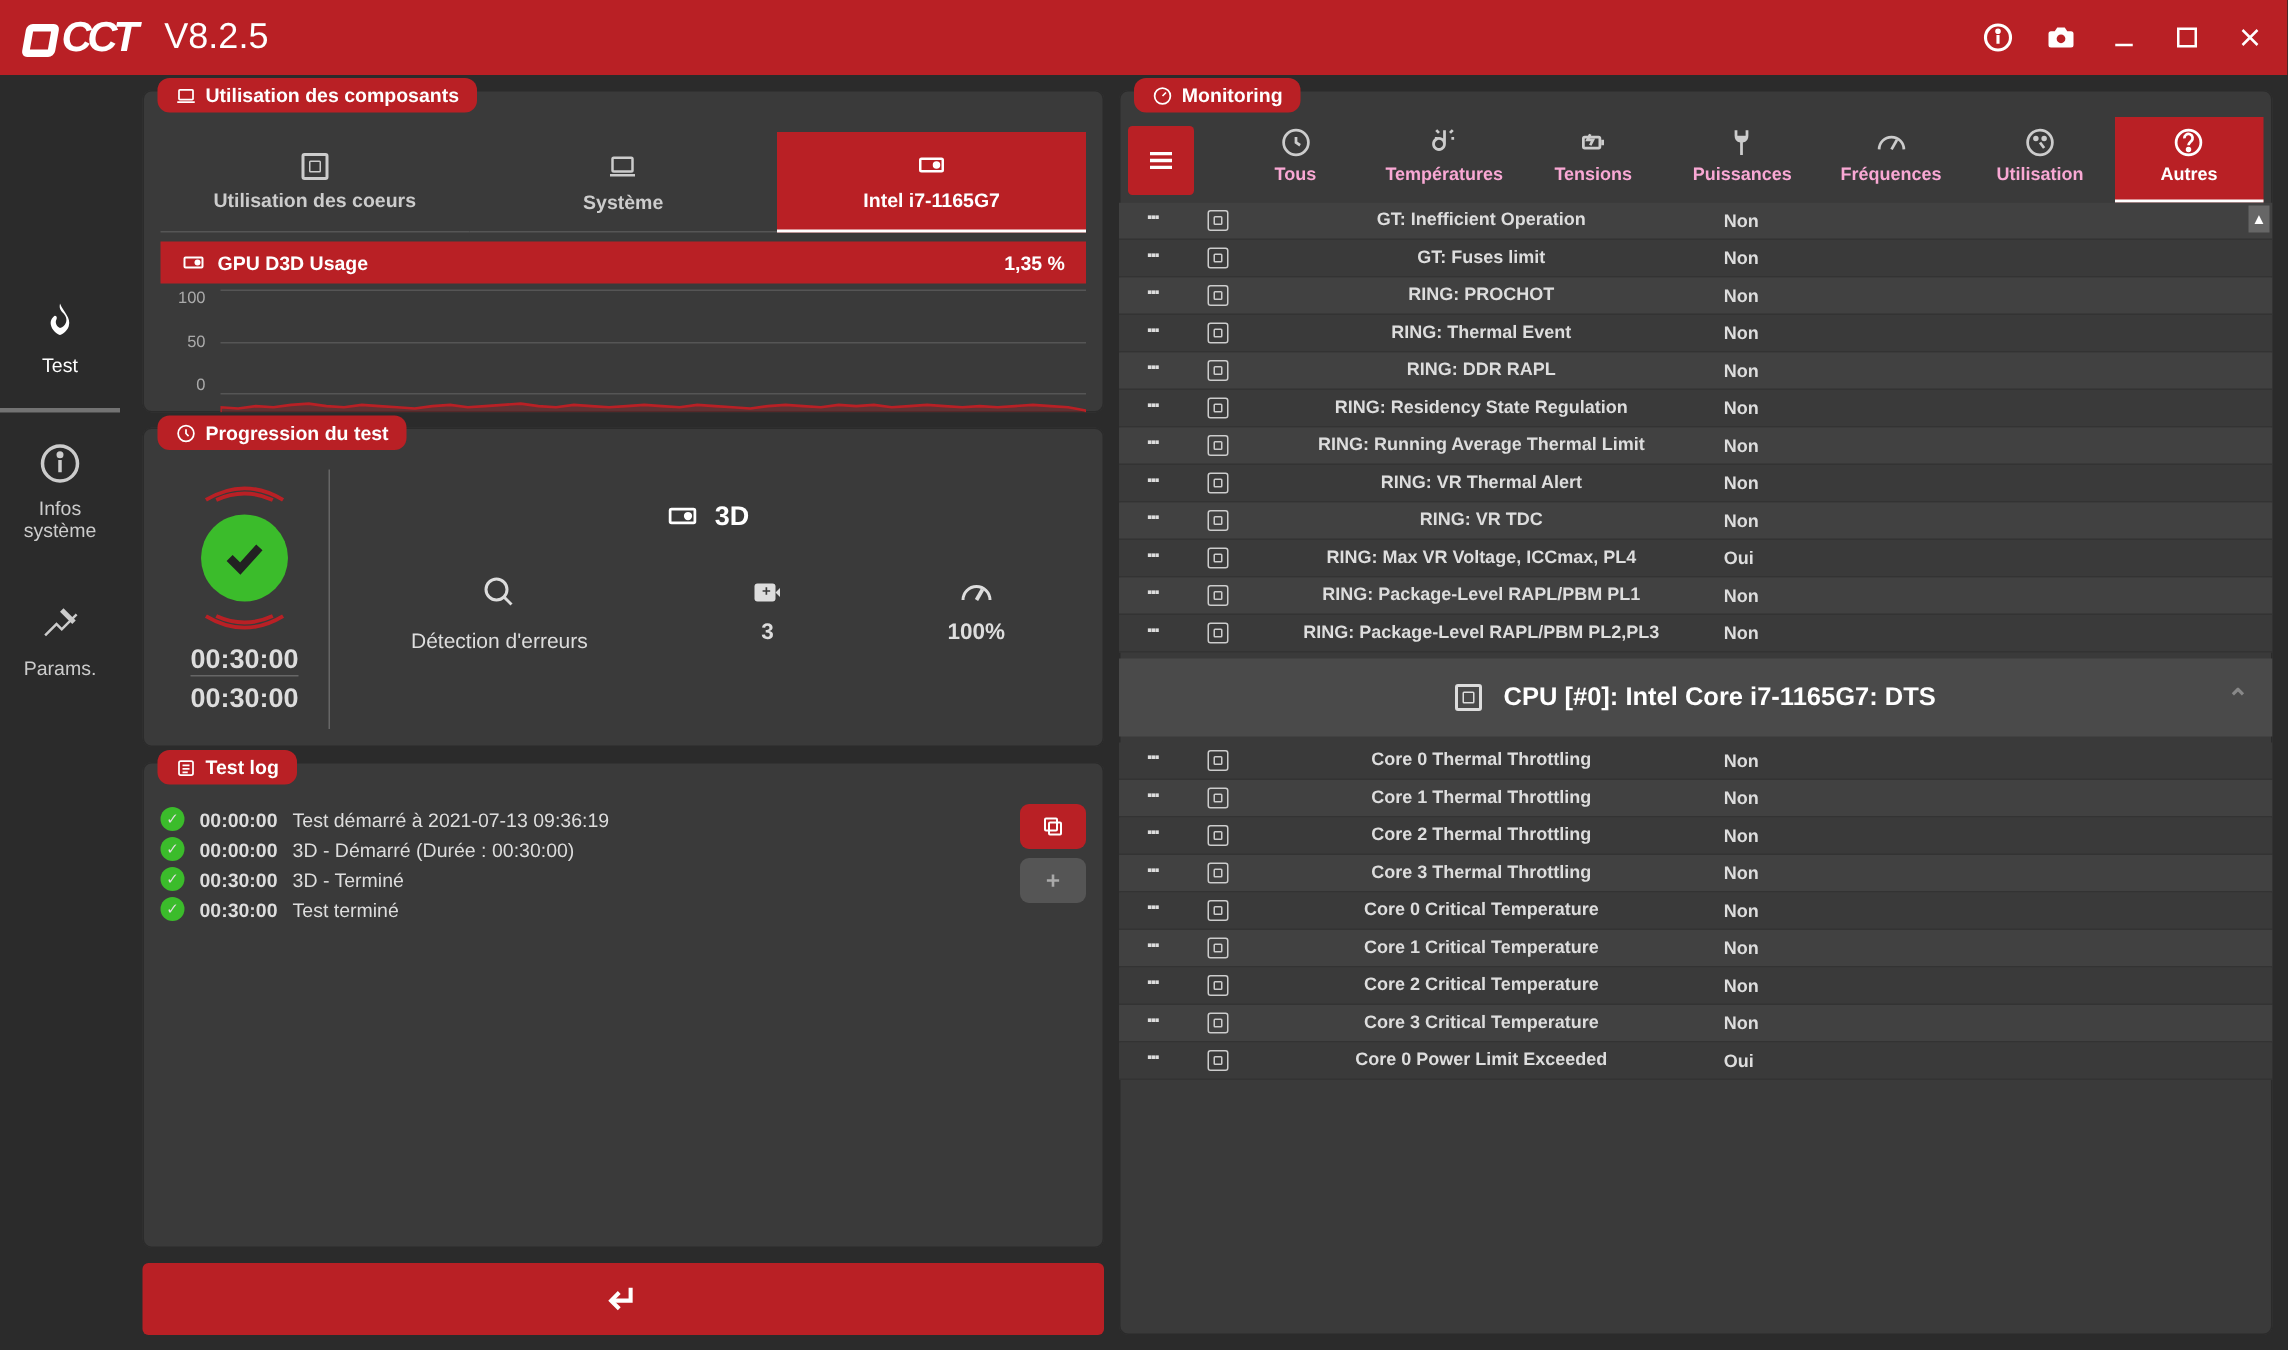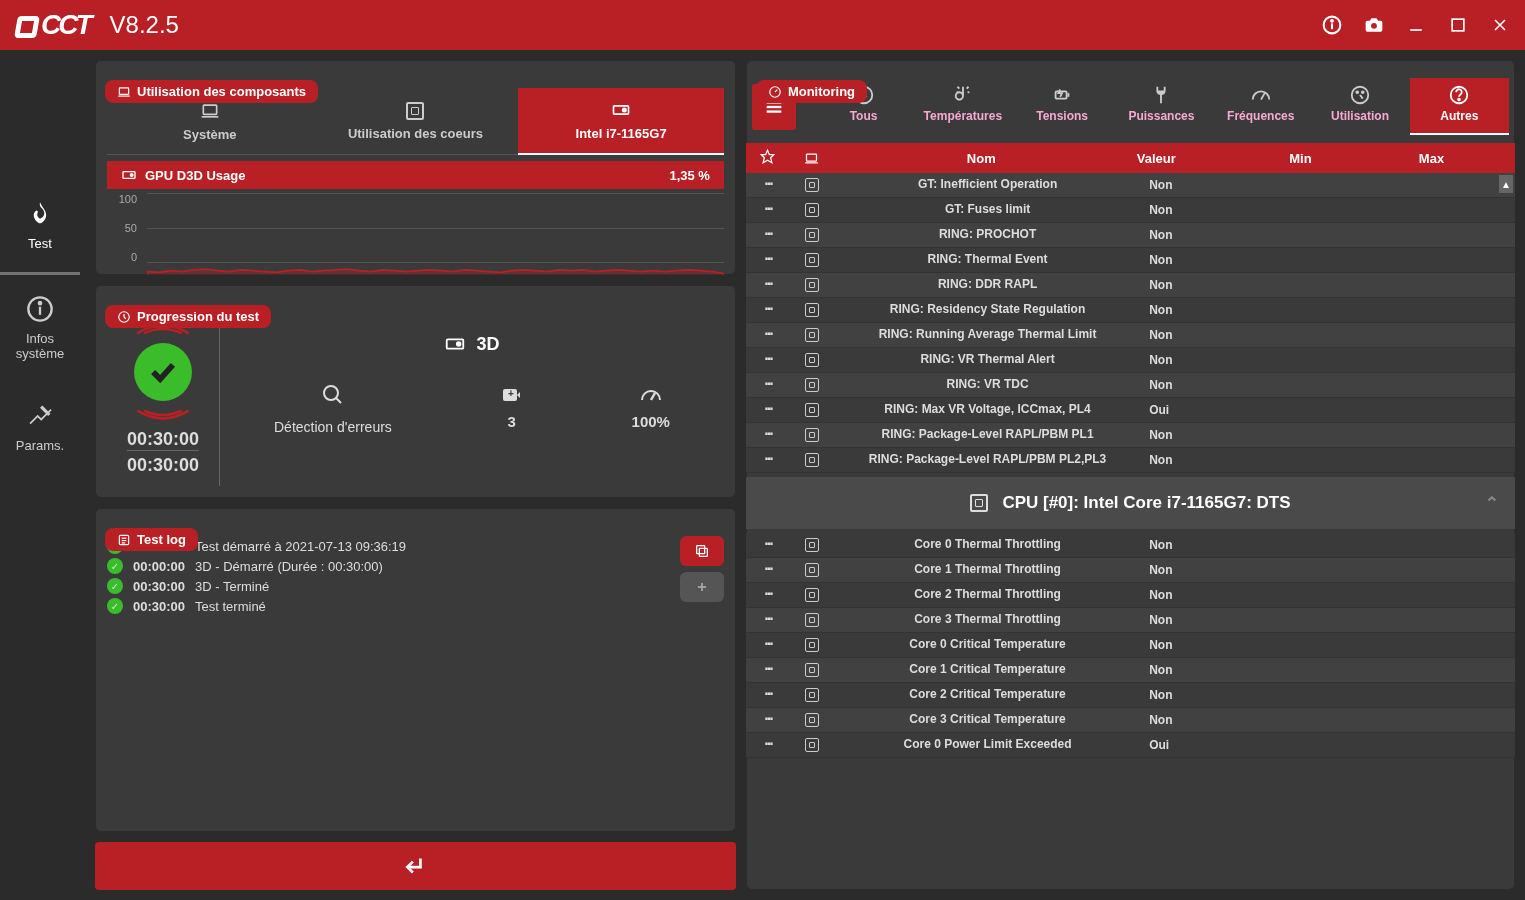--- a/index.html
+++ b/index.html
@@ -21,21 +21,21 @@
     .sidebar-item.active { border-bottom: 3px solid #737373; color: #fff; }
     .sidebar-item .label { font-size: 13px; text-align: center; line-height: 1.2; }
     .sidebar-item svg { width: 28px; height: 28px; }
     
     .content { flex: 1; display: flex; gap: 10px; padding: 10px 10px 10px 15px; }
     .left-col { flex: 1; display: flex; flex-direction: column; gap: 10px; min-width: 0; }
     .right-col { flex: 1.2; display: flex; flex-direction: column; min-width: 0; }
     
     
     .panel { background: #3a3a3a; border-radius: 6px; position: relative; box-shadow: inset 0 0 0 1px #2b2b2b; }
-    .panel-header { position: absolute; top: -8px; left: 10px; background: #b92025; padding: 4px 12px; border-radius: 8px; display: flex; align-items: center; gap: 6px; font-size: 13px; font-weight: 600; margin-top: 28px; }
+    .panel-header { position: absolute; top: -8px; left: 10px; background: #b92025; padding: 4px 12px; border-radius: 8px; display: flex; align-items: center; gap: 6px; font-size: 13px; font-weight: 600; }
     .panel-body { padding: 28px 12px 12px 12px; }
     
     
     .comp-tabs { display: flex; }
     .comp-tab { flex: 1; display: flex; flex-direction: column; align-items: center; justify-content: center; padding: 12px 8px; gap: 6px; cursor: pointer; color: #ccc; border-bottom: 1px solid #555; }
     .comp-tab.active { background: #b92025; color: #fff; border-bottom: 2px solid #fff; }
     .comp-tab .label { font-size: 13px; font-weight: 600; }
     .comp-tab svg { width: 20px; height: 20px; }
     
     
@@ -190,29 +190,29 @@
         <div class="panel-header">
           <svg width="14" height="14" viewBox="0 0 24 24" fill="none" stroke="#fff" stroke-width="2">
               <rect x="4" y="5" width="16" height="11" rx="1"></rect>
               <line x1="2" y1="19" x2="22" y2="19"></line>
             </svg>
           <span>Utilisation des composants</span>
         </div>
         <div class="panel-body">
           <div class="comp-tabs">
             <div class="comp-tab">
+              <span class="cpu-chip" style="color:#ccc"></span>
+              <span class="label">Utilisation des coeurs</span>
+            </div>
+            <div class="comp-tab">
               <svg viewBox="0 0 24 24" fill="none" stroke="#ccc" stroke-width="2">
                   <rect x="4" y="5" width="16" height="11" rx="1"></rect>
                   <line x1="2" y1="19" x2="22" y2="19"></line>
                 </svg>
               <span class="label">Système</span>
-            </div>
-            <div class="comp-tab">
-              <span class="cpu-chip" style="color:#ccc"></span>
-              <span class="label">Utilisation des coeurs</span>
             </div>
             <div class="comp-tab active">
               <svg viewBox="0 0 24 24" fill="#fff">
                   <rect x="3" y="7" width="18" height="10" rx="1" fill="none" stroke="#fff" stroke-width="2"></rect>
                   <circle cx="16" cy="12" r="3"></circle>
                 </svg>
               <span class="label">Intel i7-1165G7</span>
             </div>
           </div>
           <div class="gpu-row">
@@ -430,38 +430,20 @@
           <div class="mon-cat active">
             <svg viewBox="0 0 24 24" fill="none" stroke="#fff" stroke-width="2">
                 <circle cx="12" cy="12" r="9"></circle>
                 <path d="M9 9a3 3 0 115 2c-1 1-2 1.5-2 3"></path>
                 <circle cx="12" cy="17" r="1" fill="#fff"></circle>
               </svg>
             <span class="label">Autres</span>
           </div>
         </div>
 
-        <div class="mon-header-row">
-          <div class="col-fav">
-            <svg width="15" height="15" viewBox="0 0 24 24" fill="none" stroke="#fff" stroke-width="2">
-                <polygon points="12 2 15 9 22 9 17 14 19 22 12 18 5 22 7 14 2 9 9 9"></polygon>
-              </svg>
-          </div>
-          <div class="col-icon">
-            <svg width="15" height="15" viewBox="0 0 24 24" fill="none" stroke="#fff" stroke-width="2">
-                <rect x="4" y="5" width="16" height="11" rx="1"></rect>
-                <line x1="2" y1="19" x2="22" y2="19"></line>
-              </svg>
-          </div>
-          <div class="col-name">Nom</div>
-          <div class="col-val">Valeur</div>
-          <div class="col-min">Min</div>
-          <div class="col-max">Max</div>
-          <div class="col-scroll"></div>
-        </div>
 
         <div class="mon-scroll" id="mon-scroll">
           <div class="scroll-top-btn">▲</div>
         <div class="mon-row">
               <div class="col-fav"><span class="dots">...</span></div>
               <div class="col-icon">
                 <span class="cpu-chip" style="color:#ccc;width:14px;height:14px;border-width:1.5px"></span>
               </div>
               <div class="col-name">GT: Inefficient Operation</div>
               <div class="col-val">Non</div>

